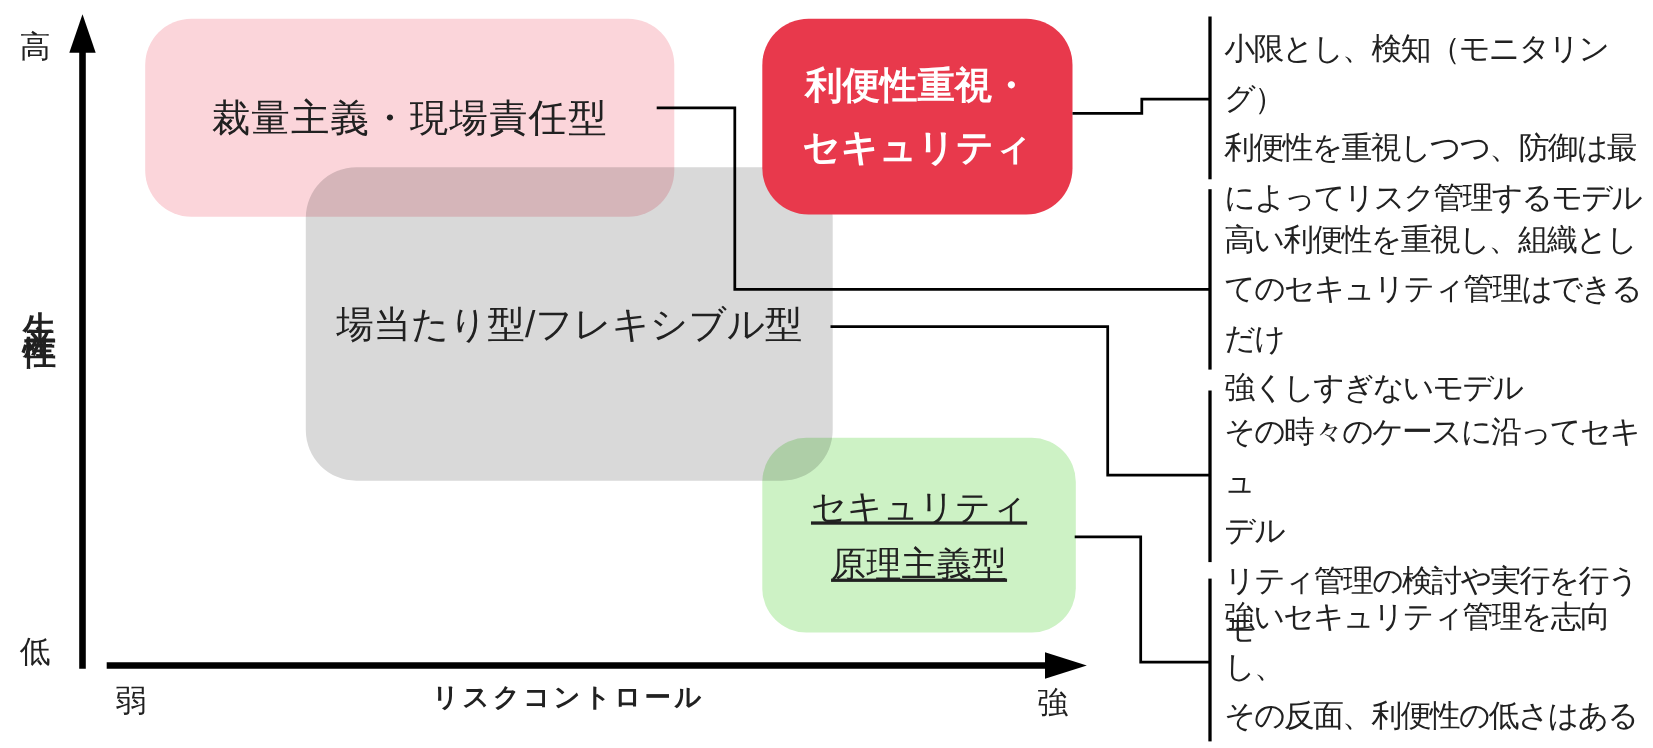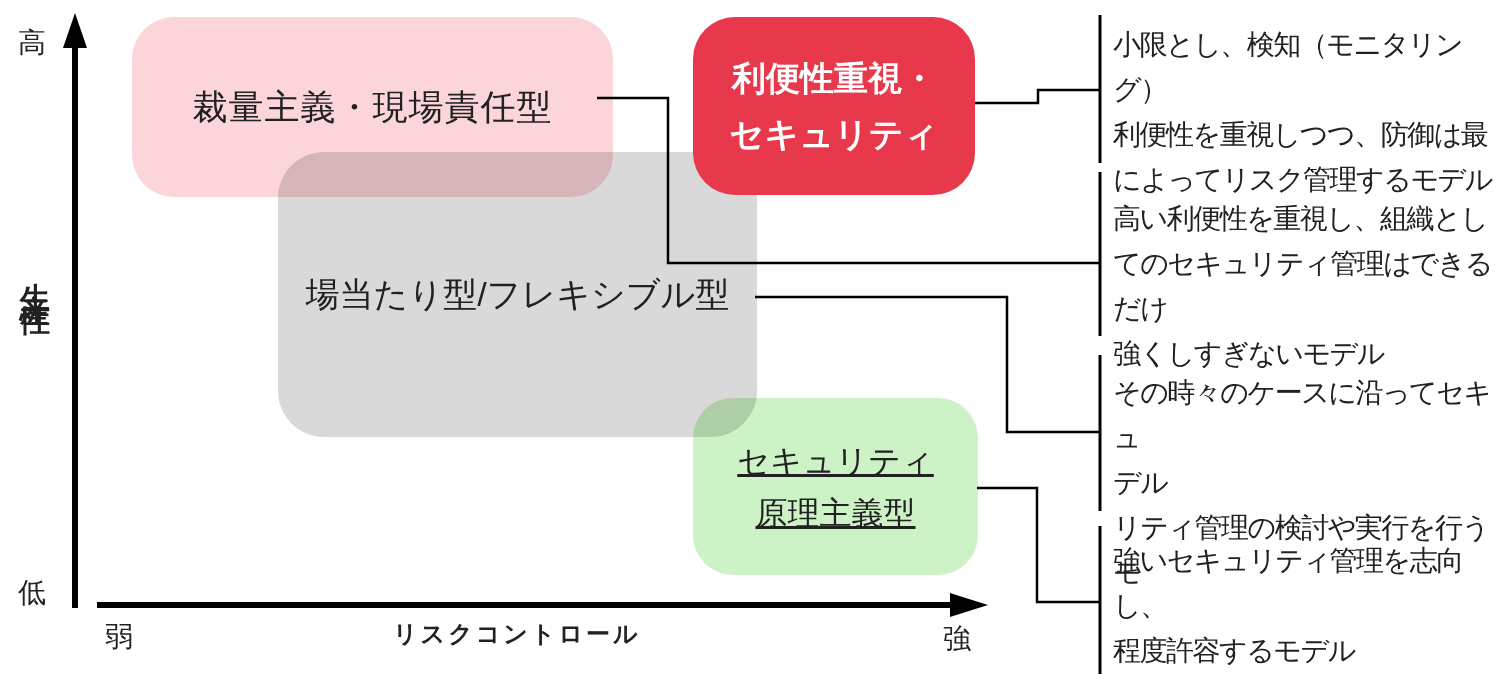--- a/index.html
+++ b/index.html
@@ -106,16 +106,17 @@
     <div>てのセキュリティ管理はできるだけ</div>
     <div>強くしすぎないモデル</div>
   </div>
   <div class="desc" id="desc-3">
     <div>その時々のケースに沿ってセキュ</div>
     <div>デル</div>
     <div>リティ管理の検討や実行を行うモ</div>
   </div>
   <div class="desc" id="desc-4">
     <div>強いセキュリティ管理を志向し、</div>
+    <div>その反面、利便性の低さはある</div>
     <div>程度許容するモデル</div>
   </div>
 
 </div>
 
 </body></html>

